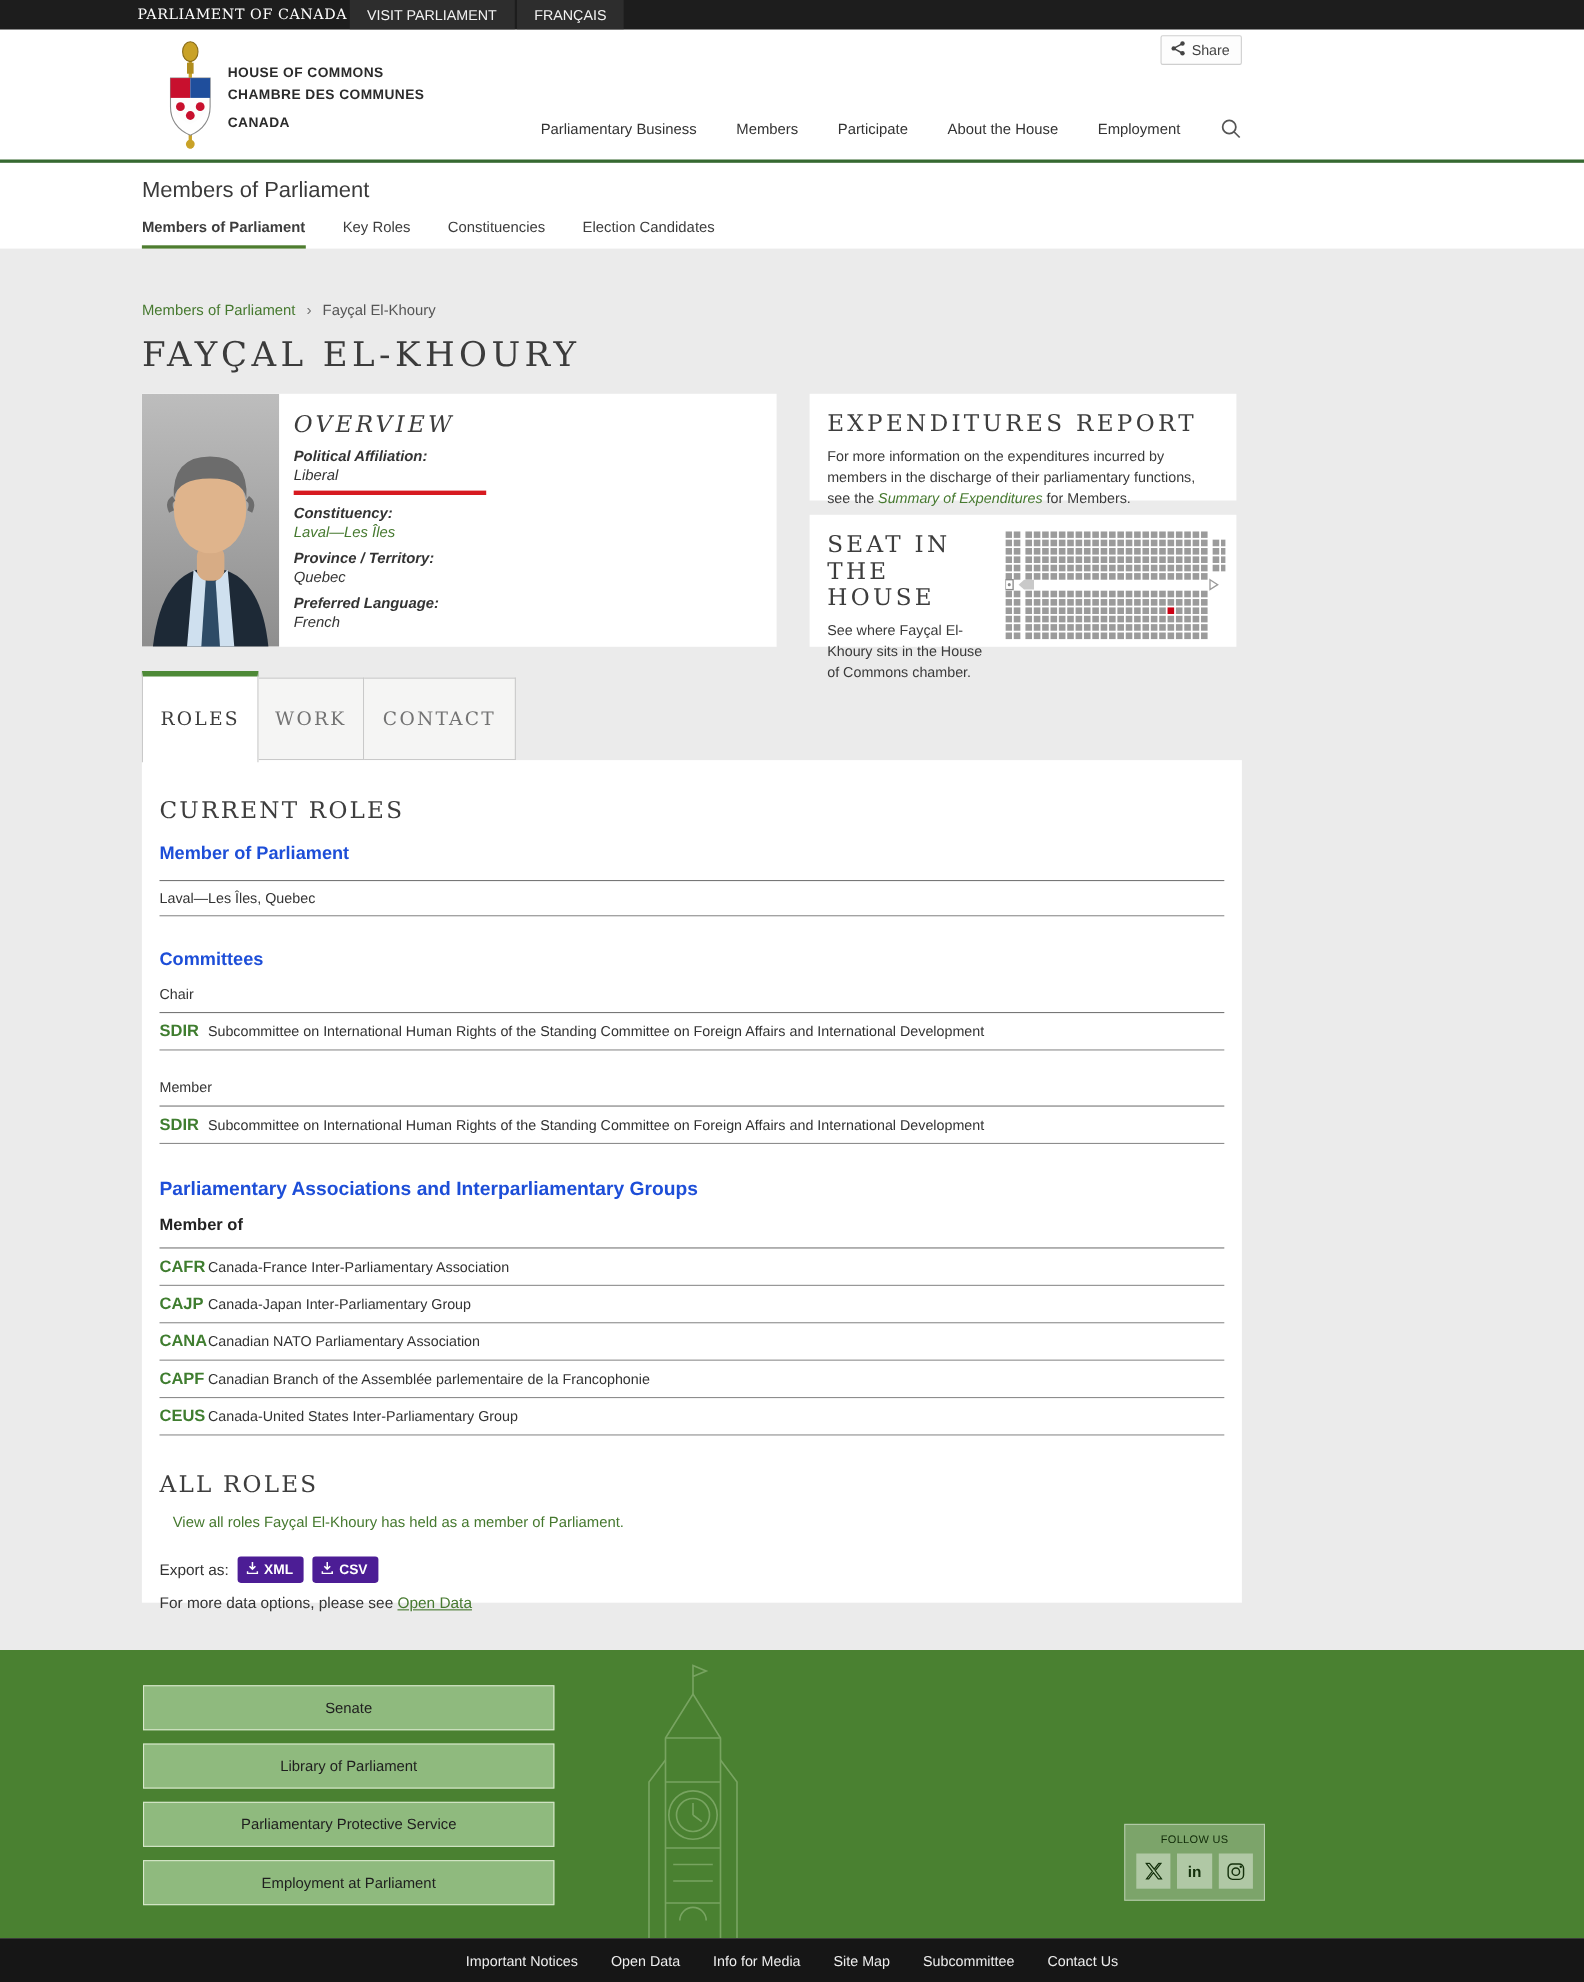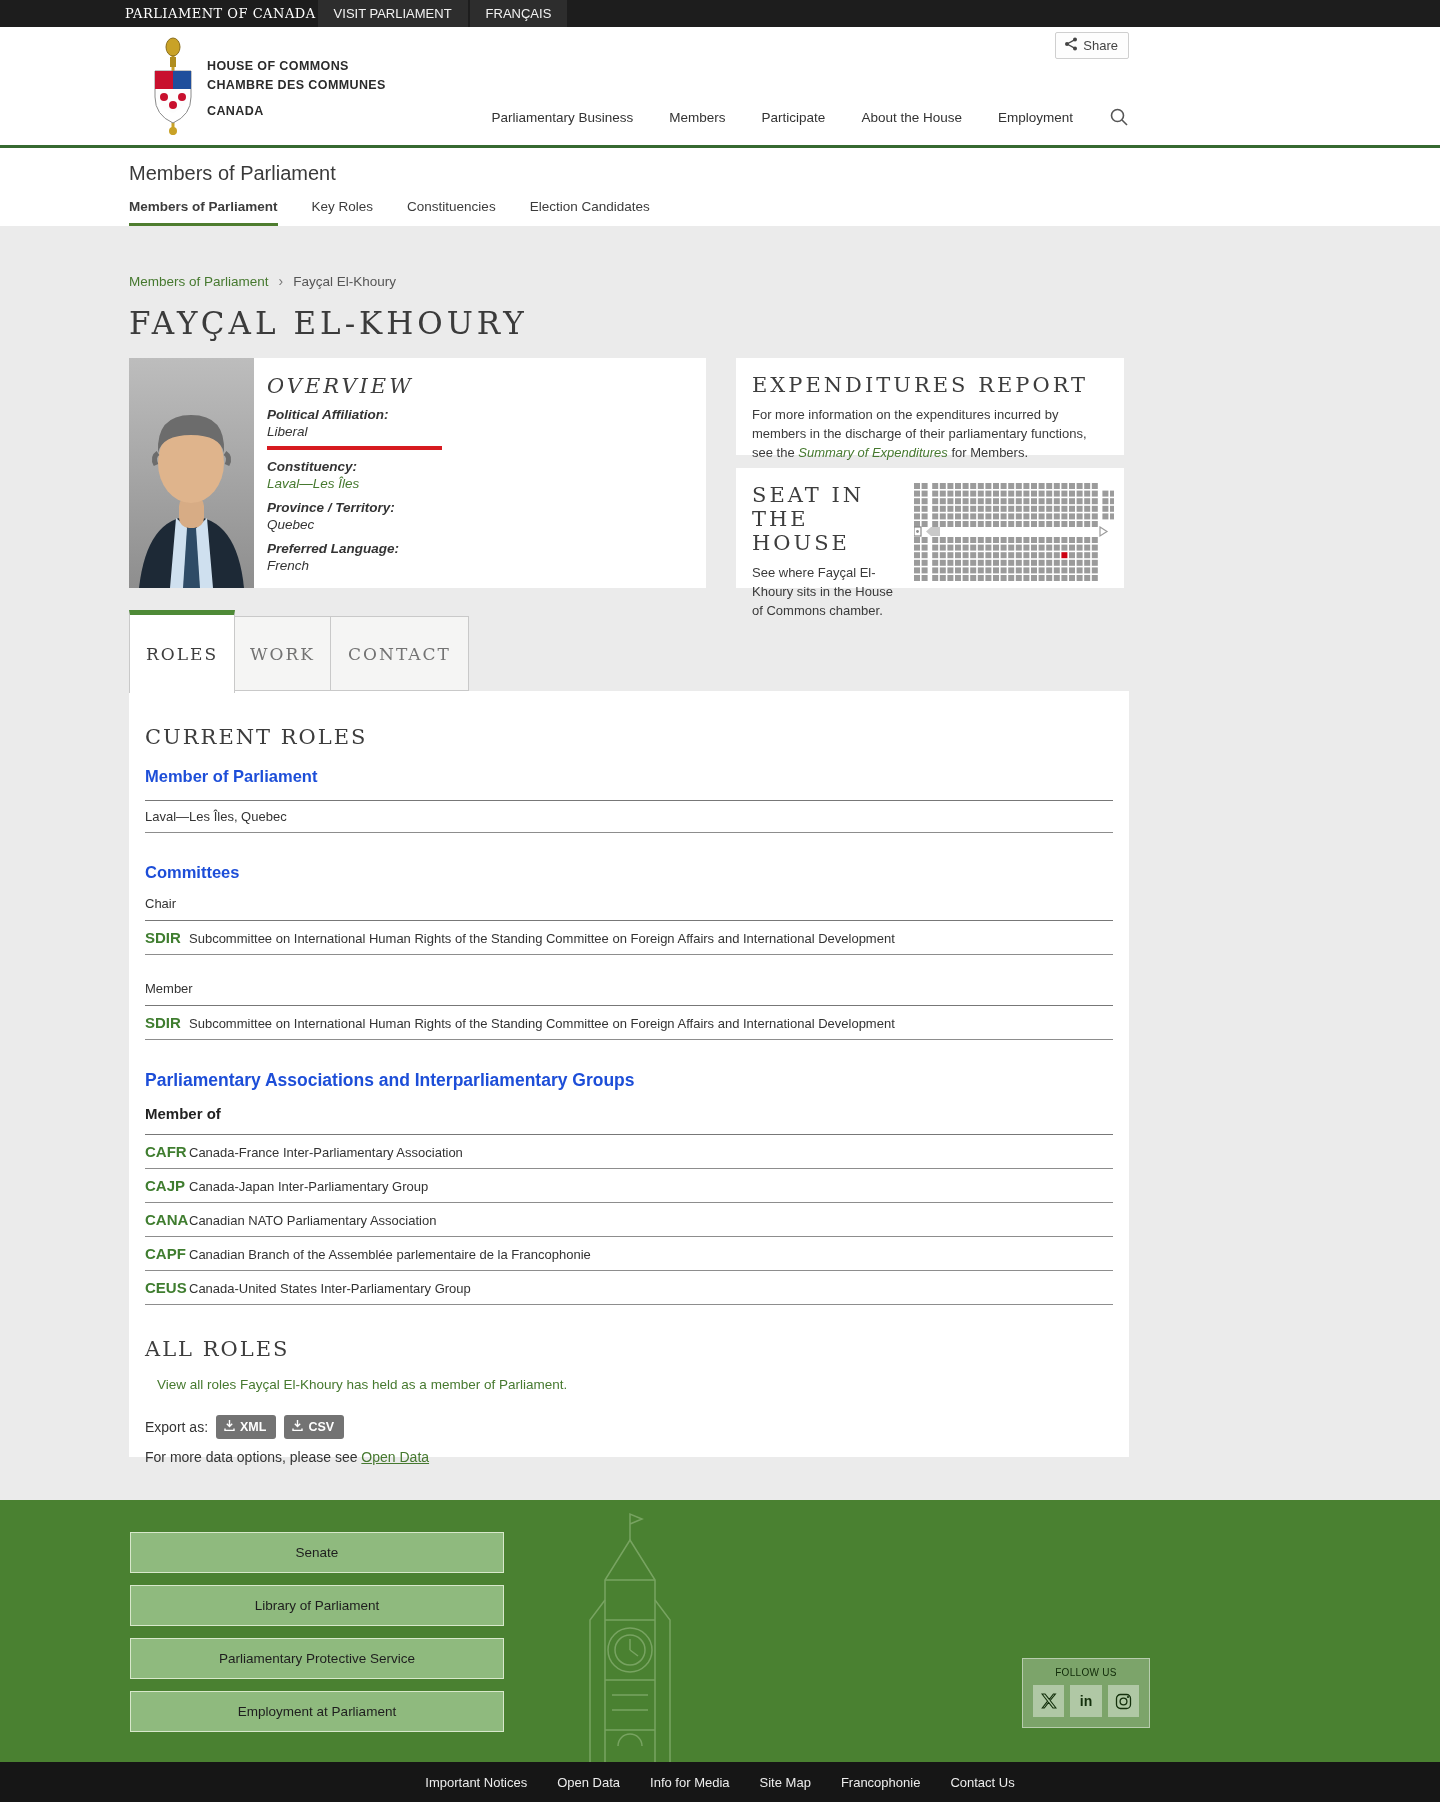--- a/index.html
+++ b/index.html
@@ -76,21 +76,21 @@
   .h-serif { font-size:21px; letter-spacing:2px; color:#3d3d3d; font-weight:400; }
   .h-bold { font-size:16.5px; font-weight:bold; color:#1d4ed8; }
   .h-mid { font-size:15px; font-weight:bold; color:#222; }
   .small-label { font-size:13px; color:#333; }
   .rowlist { border-top:1px solid #777; }
   .rowlist .drow { border-bottom:1px solid #8d8d8d; padding:8px 0; font-size:13px; display:flex; align-items:baseline; }
   .code { color:#3f7d2f; font-weight:bold; font-size:15px; width:44px; flex:0 0 44px; text-decoration:none; cursor:pointer; }
   .rowname { color:#333; }
   .all-roles-link { color:#46792f; font-size:13.5px; text-decoration:none; cursor:pointer; margin-left:12px; }
   .export-row { display:flex; align-items:center; gap:8px; font-size:14px; }
-  .export-btn { background:#737373; color:#fff; border:none; border-radius:3px; font-size:12.5px; font-weight:bold;
+  .export-btn { background:#4c1d95; color:#fff; border:none; border-radius:3px; font-size:12.5px; font-weight:bold;
     padding:5px 10px 5px 8px; display:flex; align-items:center; gap:5px; cursor:pointer; font-family:"Liberation Sans",sans-serif; }
   .more-data { font-size:14px; margin-top:10px; }
   .more-data a { color:#46792f; text-decoration:underline; cursor:pointer; }
 
   
   .footer { position:absolute; left:0; top:1500px; width:1440px; height:262px; background:#4a8131; overflow:hidden; }
   .tower-art { position:absolute; left:520px; top:0; opacity:.35; }
   .footer-buttons { position:absolute; left:130px; top:32px; width:313px; }
   .footer-btn { display:block; width:374px; height:41px; margin-bottom:12px; background:#8fba7e; border:1px solid #d8e8cb;
     color:#1e1e1e; font-size:13.5px; text-align:center; line-height:39px; cursor:pointer; }
@@ -678,15 +678,15 @@
       </div>
     </div>
   </div>
 </div>
 
 <div class="bottombar">
   <a>Important Notices</a>
   <a>Open Data</a>
   <a>Info for Media</a>
   <a>Site Map</a>
-  <a>Francophonie</a>
+  <a>Subcommittee</a>
   <a>Contact Us</a>
 </div>
 
 </body></html>

